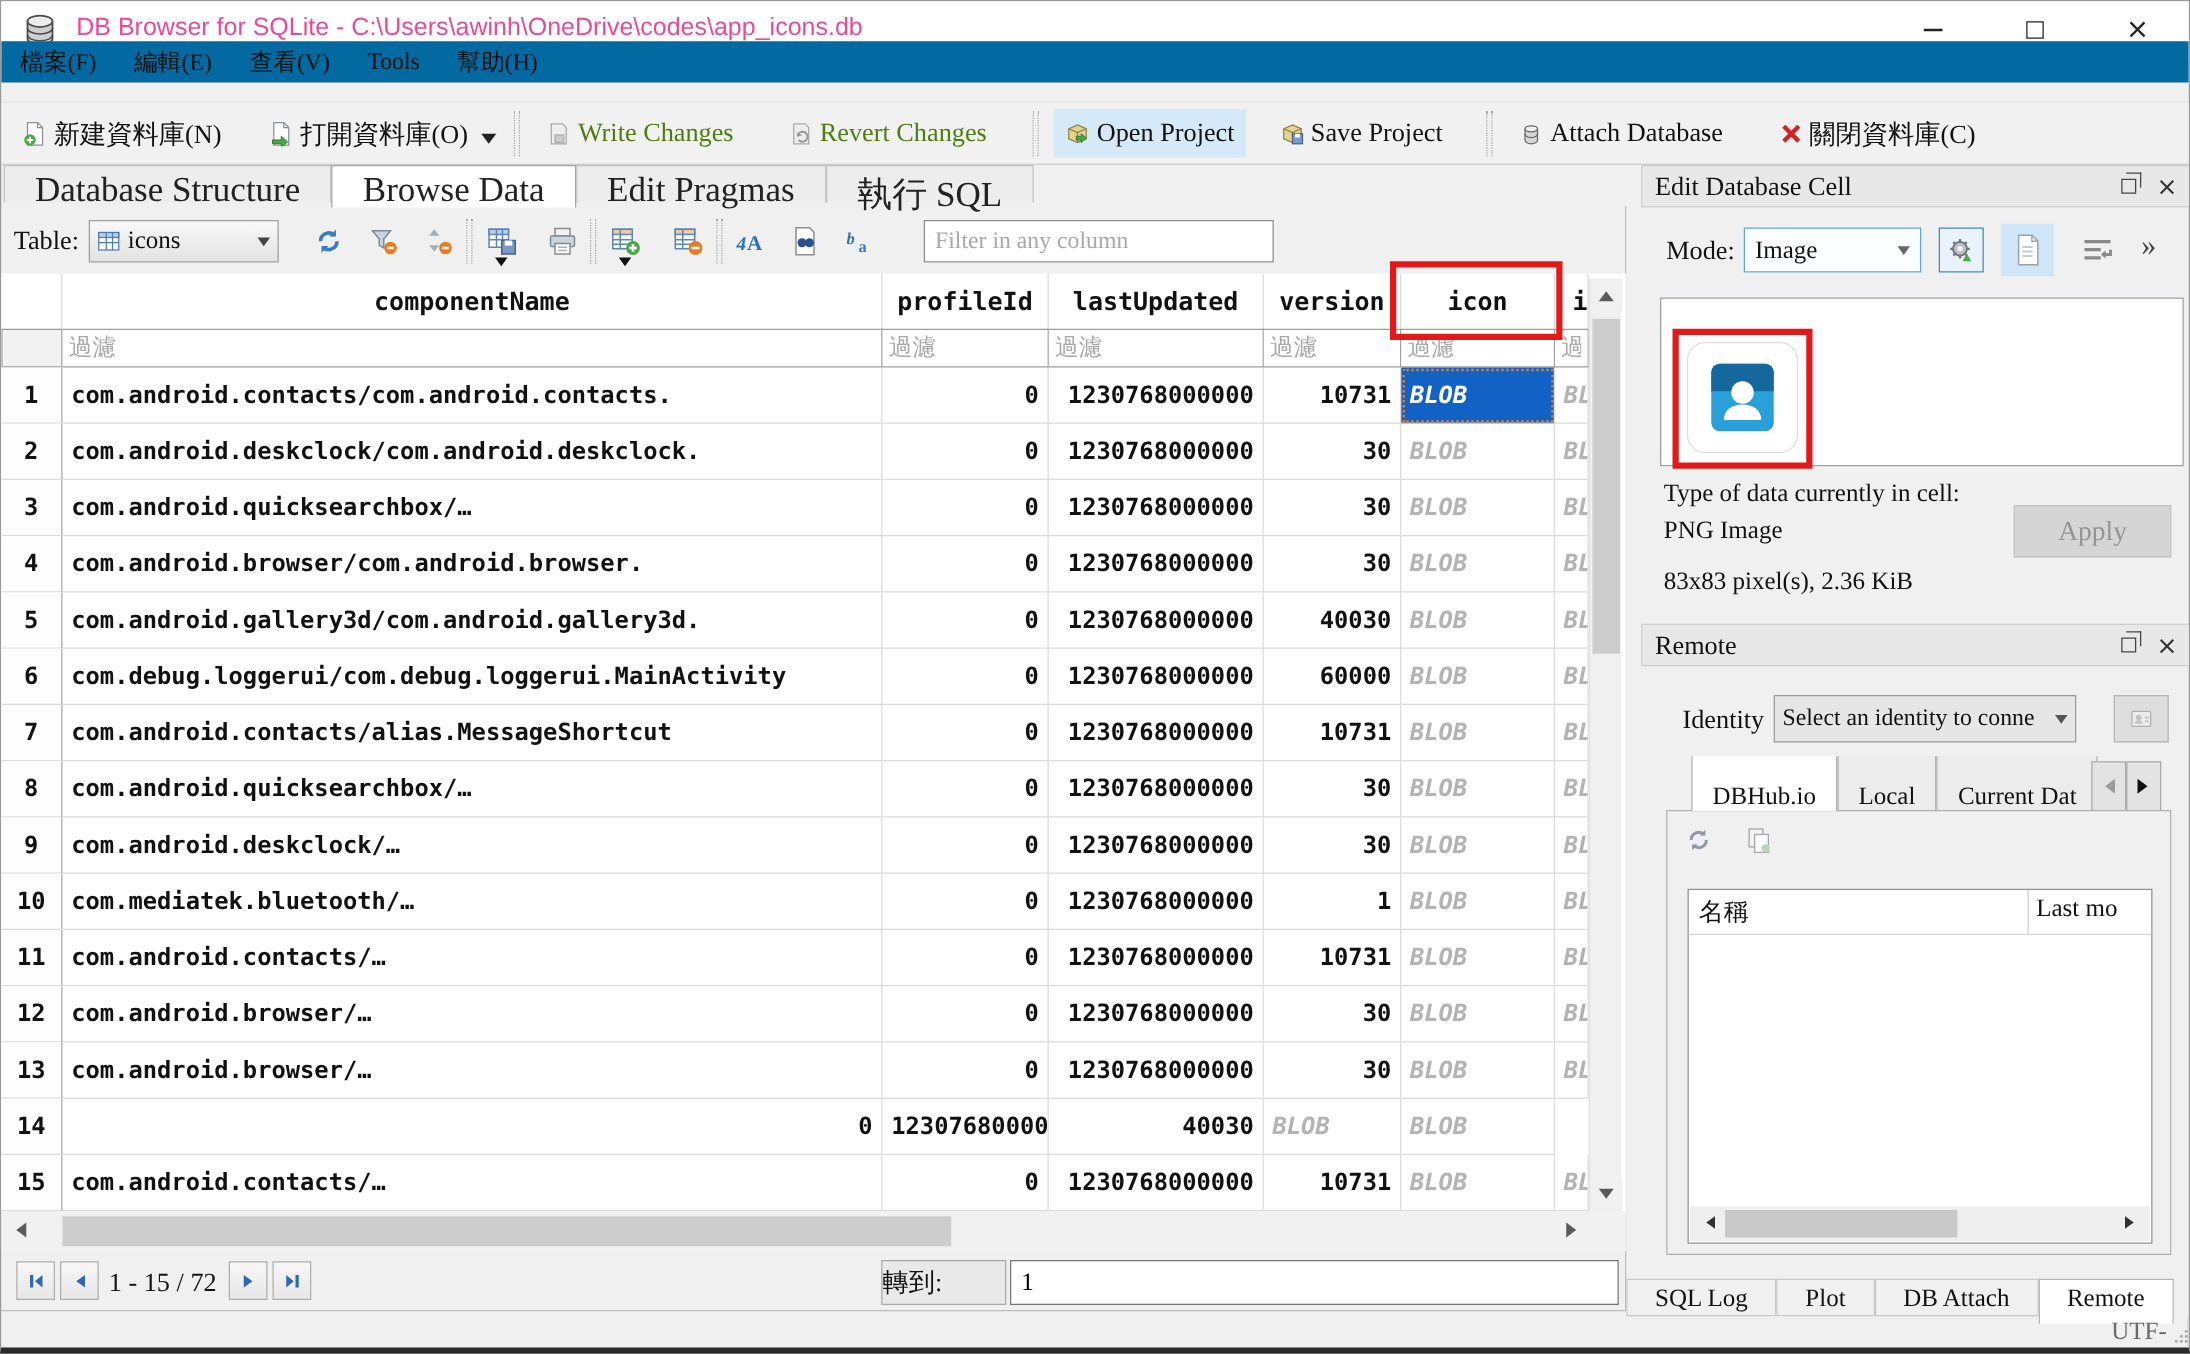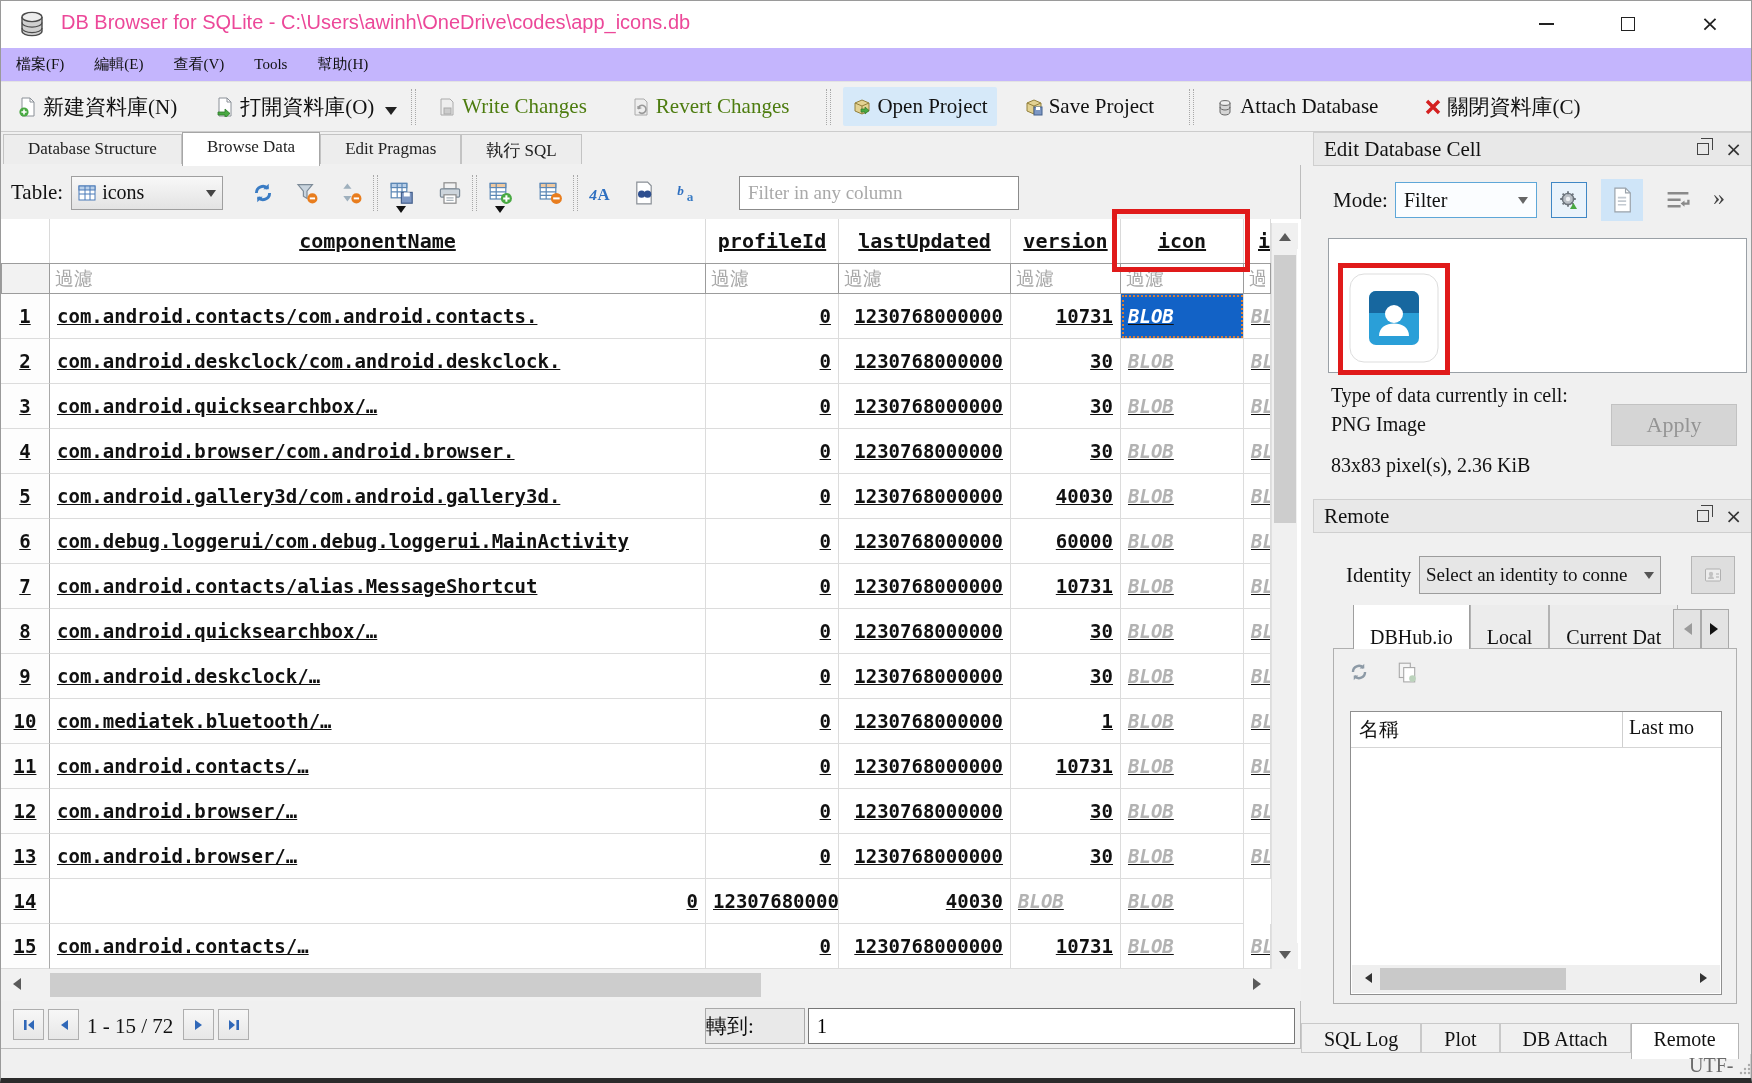--- a/index.html
+++ b/index.html
@@ -10,50 +10,50 @@
   
   .titlebar{position:absolute;left:0;top:0;width:100%;height:47px;background:#fff;}
   .title-text{position:absolute;left:60px;top:10px;font:20px "Liberation Sans",sans-serif;color:#ec4899;white-space:nowrap;}
   .app-icon{position:absolute;left:16px;top:8px;}
   .winbtn{position:absolute;top:0;width:82px;height:46px;display:flex;align-items:center;justify-content:center;}
   .wb-min{right:164px}.wb-max{right:82px}.wb-close{right:0px}
   .glyph-min{width:15px;height:2px;background:#222;}
   .glyph-max{width:14px;height:14px;border:1.5px solid #222;}
   .glyph-close{font:22px "DejaVu Sans",sans-serif;color:#222;line-height:1;}
   
-  .menubar{position:absolute;left:0;top:47px;width:100%;height:33px;background:#c4b5fd;display:flex;align-items:center;font-size:15px;}
+  .menubar{position:absolute;left:0;top:32px;width:100%;height:33px;background:#0369a1;display:flex;align-items:center;font-size:19px;}
   .menu-item{padding:0 15px;white-space:nowrap;}
   
   .toolbar{position:absolute;left:0;top:80px;width:100%;height:51px;background:#f1f1f1;
     border-top:1px solid #e3e3e3;border-bottom:1px solid #cccccc;display:flex;align-items:center;font-size:21px;}
   .tbtn{display:flex;align-items:center;gap:5px;padding:7px 9px;white-space:nowrap;border-radius:2px;}
   .tbtn.disabled{color:#4d7c0f;}
   .tbtn.highlight{background:#d6e9f9;}
   .tsep{width:5px;height:36px;border-left:1px dotted #a8a8a8;border-right:1px dotted #a8a8a8;margin:0 12px;}
   .dd-caret{width:0;height:0;border:6px solid transparent;border-top:8px solid #222;margin:14px 2px 0 2px;}
   
-  .tabbar{position:absolute;left:2px;top:131px;height:34px;display:flex;align-items:center;font-size:17px;}
+  .tabbar{position:absolute;left:2px;top:131px;height:34px;display:flex;align-items:flex-start;font-size:28px;}
   .tab{padding:4px 24px;background:#ededed;border:1px solid #c3c3c3;border-bottom:none;height:30px;color:#222;}
   .tab.active{background:#fff;border-color:#a6a6a6;height:34px;position:relative;z-index:2;}
   .page-edge-r{position:absolute;left:1299px;top:164px;width:1px;height:883px;background:#bdbdbd;}
   .page-edge-b{position:absolute;left:0;top:1047px;width:1300px;height:1px;background:#bdbdbd;}
   .browsebar{position:absolute;left:0;top:165px;width:1300px;height:53px;display:flex;align-items:center;font-size:21px;}
   .table-label{margin-left:10px;}
   .table-dd{margin-left:8px;width:152px;height:34px;background:linear-gradient(#f8f8f8,#e3e3e3);
     border:1px solid #9f9f9f;display:flex;align-items:center;gap:6px;padding:0 6px;font-size:20px;}
   .table-dd .chev{margin-left:auto;}
   .chev{width:0;height:0;border:5px solid transparent;border-top:7px solid #444;margin-top:6px;}
   .ibtn{width:32px;height:32px;display:flex;align-items:center;justify-content:center;position:relative;margin-left:12px;}
   .ibtn .mini-caret{position:absolute;left:10px;bottom:-9px;width:0;height:0;border:5px solid transparent;border-top:7px solid #111;}
   .filter-any{position:absolute;left:738px;top:10px;width:280px;height:34px;border:1px solid #8b8b8b;background:#fff;
     font:19px "Liberation Serif","DejaVu Serif",serif;padding:0 8px;color:#333;}
   input::placeholder{color:#a9a9a9;opacity:1;}
   
   .grid{position:absolute;left:0;top:218px;width:1300px;height:750px;background:#fff;font-family:"DejaVu Sans Mono",monospace;}
-  .grow{display:grid;grid-template-columns:49px 656px 133px 172px 110px 123px 27px;text-decoration:underline;}
+  .grow{display:grid;grid-template-columns:49px 656px 133px 172px 110px 123px 27px;}
   .hcell{height:44px;line-height:44px;text-align:center;font-weight:700;font-size:20px;border-right:1px solid #dadada;overflow:hidden;white-space:nowrap;}
   .fcell{height:31px;border:1px solid #9c9c9c;border-left:none;overflow:hidden;}
   .fcell:first-child{border-left:1px solid #9c9c9c;background:#f2f2f2;}
   .fcell input{width:100%;height:100%;border:none;background:#fff;outline:none;
     font:19px "Liberation Serif","DejaVu Serif",serif;padding:0 5px;color:#333;}
   .cell{height:45px;line-height:44px;font-weight:700;font-size:19px;padding:0 7px;border-right:1px solid #dcdcdc;border-bottom:1px solid #dcdcdc;overflow:hidden;white-space:nowrap;}
   .c-num{text-align:center;background:#fdfdfd;border-right:1px solid #a9a9a9;}
   .c-name{text-align:left;}
   .c-pid,.c-lu,.c-ver{text-align:right;}
   .c-icon,.c-part{color:#b3b3b3;font-style:italic;}
@@ -553,21 +553,21 @@
     <div class="panel-hdr" style="top:0">
       <span>Edit Database Cell</span>
       <span class="hdr-icons">
         <span class="float-glyph"></span>
         <span class="close-glyph">×</span>
       </span>
     </div>
     <div class="mode-row">
       <span class="mode-label">Mode:</span>
       <div class="mode-dd">
-        <span>Filter</span>
+        <span>Image</span>
         <span class="chev"></span>
       </div>
       <div class="gear-btn">
         <svg class="svgi" width="22" height="22" viewBox="0 0 22 22">
           <circle cx="10" cy="10" r="5.6" fill="#b9bfc6" stroke="#6d757d" stroke-width="1.4"></circle>
           <circle cx="10" cy="10" r="2.2" fill="#eef1f4"></circle>
           <path d="M10 2.2v3M10 14.8v3M2.2 10h3M14.8 10h3M4.6 4.6l2 2M13.4 13.4l2 2M15.4 4.6l-2 2M6.6 13.4l-2 2" stroke="#6d757d" stroke-width="1.8"></path>
           <path d="M13 14h7l-3.5 6z" fill="#49a942" transform="rotate(180 16 17)"></path>
         </svg>
       </div>

